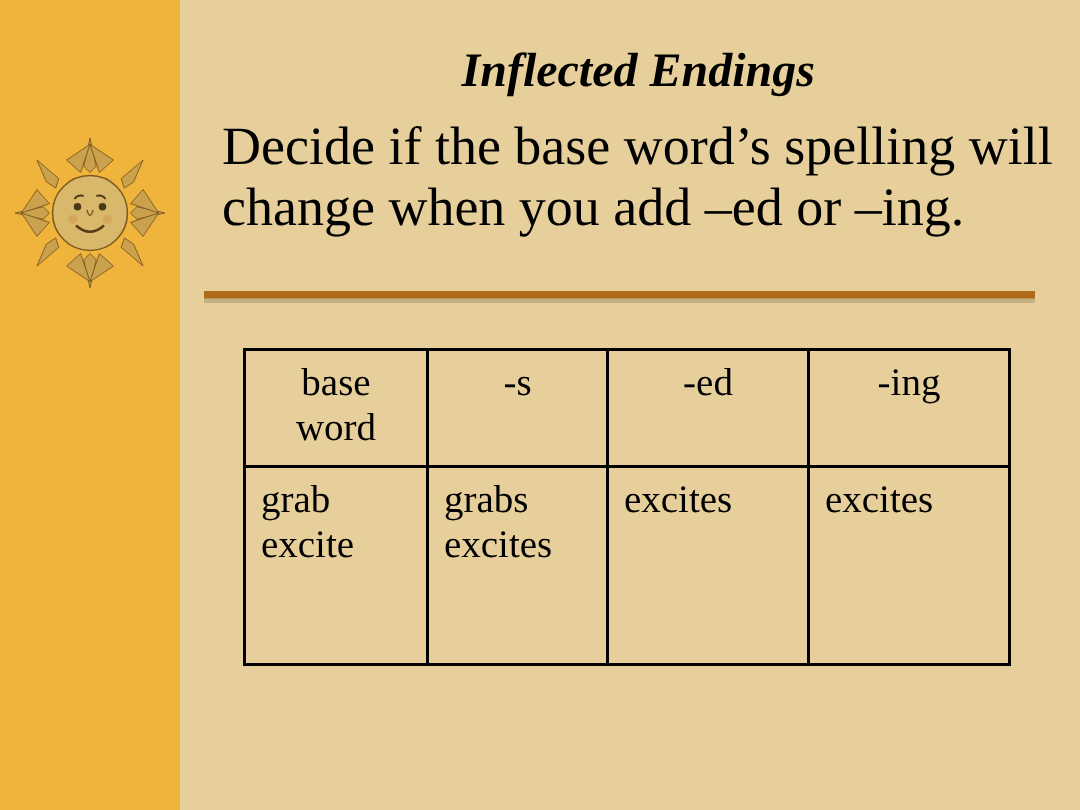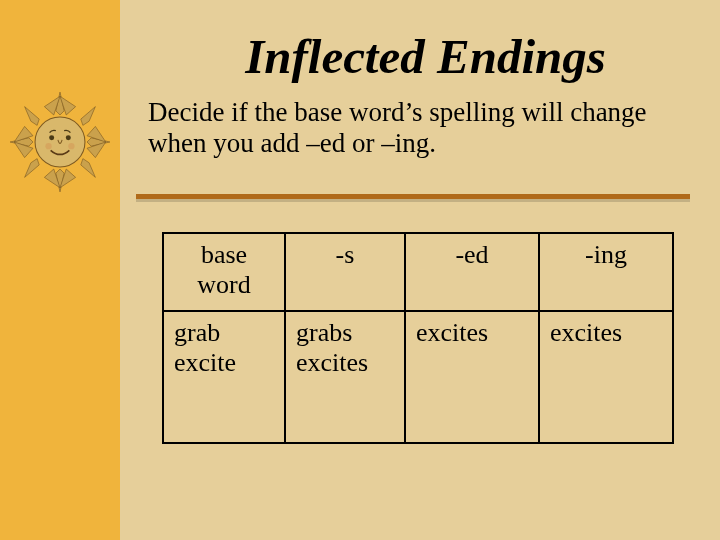--- a/index.html
+++ b/index.html
@@ -37,26 +37,26 @@
   .content {
     position: absolute;
     left: 148px;
     top: 10px;
     width: 555px;
     z-index: 3;
   }
   .title {
     font-style: italic;
     font-weight: bold;
-    font-size: 49px;
+    font-size: 32px;
     text-align: center;
     margin: 18px 0 12px 0;
   }
   .body-text {
-    font-size: 27px;
+    font-size: 36px;
     line-height: 1.15;
   }
   .accent-rule {
     position: absolute;
     left: 136px;
     top: 194px;
     width: 554px;
     height: 8px;
     z-index: 4;
   }

